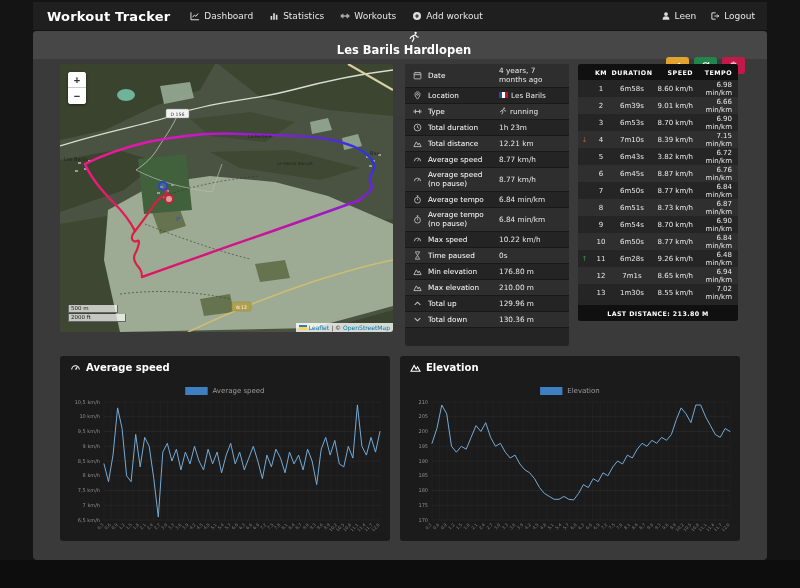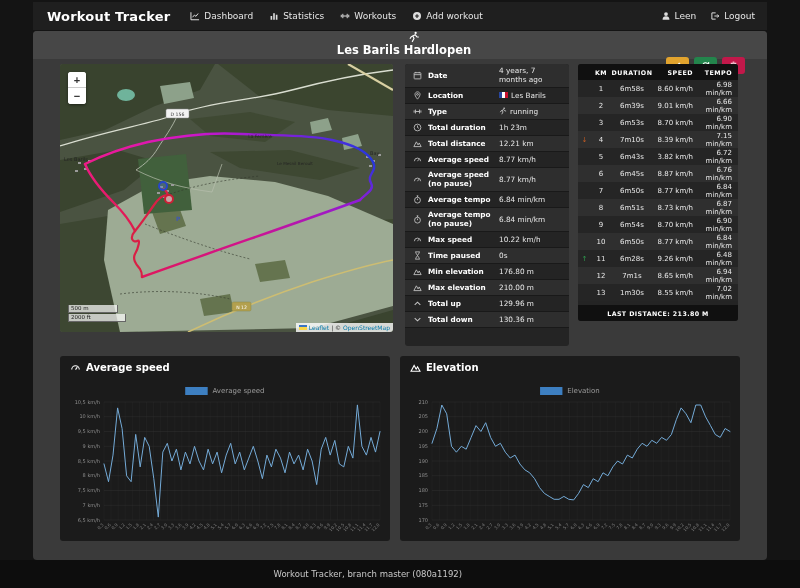--- a/index.html
+++ b/index.html
@@ -53,21 +53,21 @@
     background:linear-gradient(#3a75c4 50%, #f9d648 50%); }
 
   
   #details-card { position:absolute; left:372px; top:33px; width:164px; height:282px;
     border-radius:3px; overflow:hidden; background:#242424; }
   .drow { display:flex; align-items:center; padding:2px 8px; border-bottom:1px solid #191919; min-height:16px; }
   .drow:nth-child(odd) { background:#2e2e2e; }
   .drow:nth-child(even) { background:#242424; }
   .dicon-wrap { width:15px; flex:0 0 15px; color:#c6c6c6; }
   .dicon-wrap svg { width:9px; height:9px; }
-  .dlabel { flex:1; font-size:7.3px; font-weight:bold; color:#fff; line-height:1.3; padding-right:4px; }
+  .dlabel { flex:1; font-size:7.3px; font-weight:normal; color:#fff; line-height:1.3; padding-right:4px; }
   .dvalue { width:62px; flex:0 0 62px; font-size:7.3px; color:#e8e8e8; line-height:1.3;
     display:flex; align-items:center; gap:3px; flex-wrap:wrap; }
   .fr-flag { display:inline-block; width:9px; height:6px;
     background:linear-gradient(90deg,#29479e 33%,#fff 33%,#fff 66%,#c8102e 66%); }
   .vicon { width:8px; height:8px; color:#eee; }
 
   
   #splits-card { position:absolute; left:545px; top:33px; width:160px; height:257px;
     border-radius:3px; overflow:hidden; background:#242424; display:flex; flex-direction:column; }
   #splits-table { width:100%; border-collapse:collapse; }
@@ -828,21 +828,20 @@
           <text x="28" y="150.95" fill="#8d8d8d" font-size="5" text-anchor="end">175</text>
           <line x1="32" y1="164" x2="330" y2="164" stroke="#2e2e2e" stroke-width="0.6"></line>
           <text x="28" y="165.7" fill="#8d8d8d" font-size="5" text-anchor="end">170</text>
           <polyline points="32.0,87.3 36.9,72.5 41.8,49.0 46.7,57.8 51.5,90.3 56.4,96.2 61.3,90.3 66.2,93.2 71.1,81.4 76.0,69.6 80.9,75.5 85.7,66.7 90.6,81.4 95.5,90.3 100.4,87.3 105.3,96.2 110.2,102.0 115.0,99.1 119.9,108.0 124.8,113.8 129.7,116.8 134.6,122.7 139.5,131.6 144.4,137.4 149.2,140.4 154.1,143.3 159.0,143.3 163.9,140.4 168.8,143.3 173.7,143.9 178.6,137.4 183.4,128.6 188.3,131.6 193.2,122.7 198.1,125.7 203.0,116.8 207.9,119.8 212.8,110.9 217.6,105.0 222.5,108.0 227.4,99.1 232.3,102.0 237.2,93.2 242.1,87.3 247.0,90.3 251.8,84.3 256.7,87.3 261.6,81.4 266.5,84.3 271.4,78.5 276.3,63.7 281.1,51.9 286.0,57.8 290.9,66.7 295.8,49.0 300.7,49.0 305.6,60.8 310.5,69.6 315.3,78.5 320.2,81.4 325.1,72.5 330.0,75.5" fill="none" stroke="#74abd8" stroke-width="1" stroke-linejoin="round" stroke-linecap="round"></polyline>
         </svg>
     </div>
 
   </main>
 
   <footer id="footer">
-    <span>Workout Tracker, branch master (080a1192)</span>
     <span class="gh">
       <svg viewBox="0 0 16 16" fill="currentColor">
           <path d="M8 1a7 7 0 0 0-2.2 13.6c.35.07.48-.15.48-.34v-1.2c-1.95.42-2.36-.94-2.36-.94-.32-.8-.78-1.02-.78-1.02-.63-.43.05-.42.05-.42.7.05 1.07.72 1.07.72.62 1.07 1.64.76 2.04.58.06-.45.24-.76.44-.94-1.56-.18-3.2-.78-3.2-3.46 0-.76.27-1.39.72-1.88-.07-.18-.31-.9.07-1.86 0 0 .59-.19 1.92.72a6.7 6.7 0 0 1 3.5 0c1.33-.91 1.92-.72 1.92-.72.38.96.14 1.68.07 1.86.45.49.72 1.12.72 1.88 0 2.69-1.64 3.28-3.21 3.45.25.22.48.64.48 1.3v1.93c0 .19.13.41.48.34A7 7 0 0 0 8 1z"></path>
         </svg>
       <a>GitHub</a>
     </span>
   </footer>
 
 </div>
 

